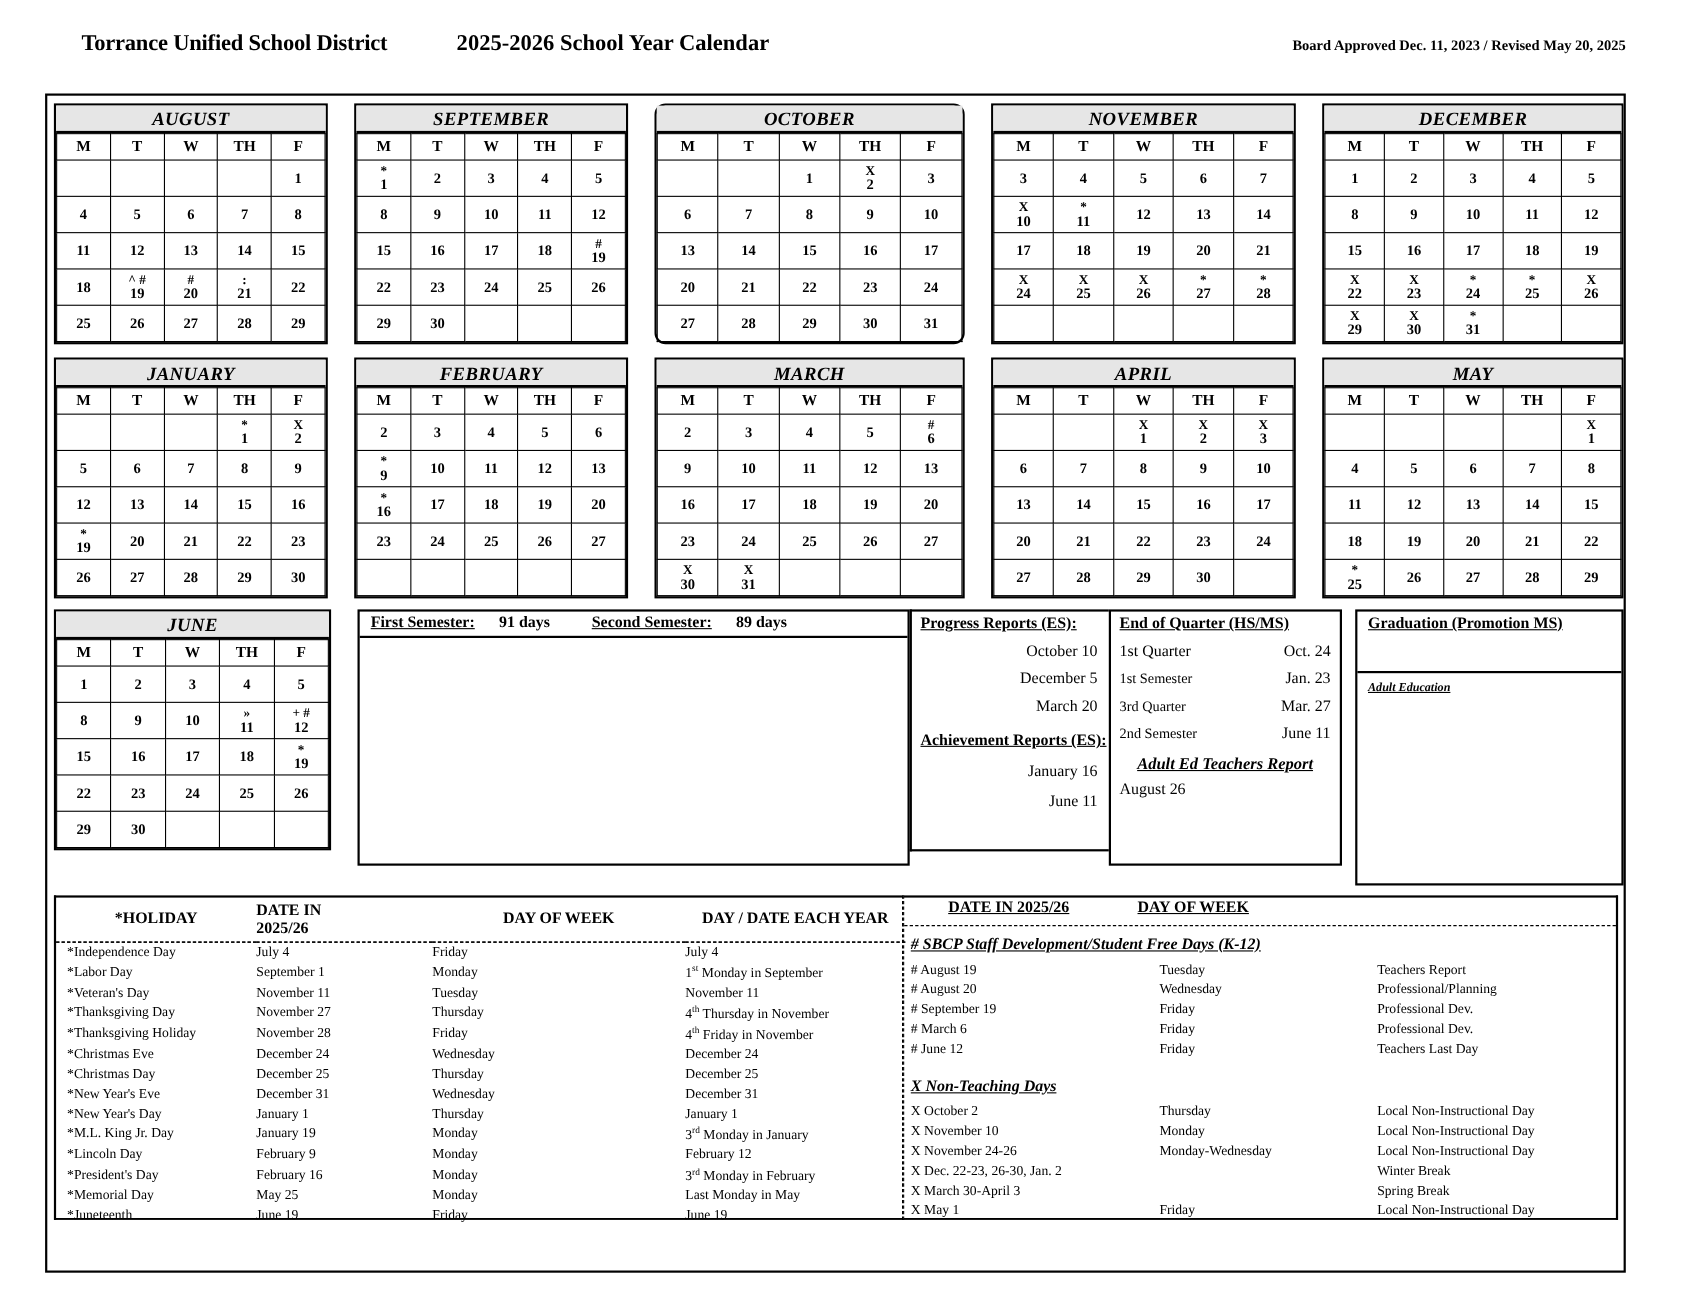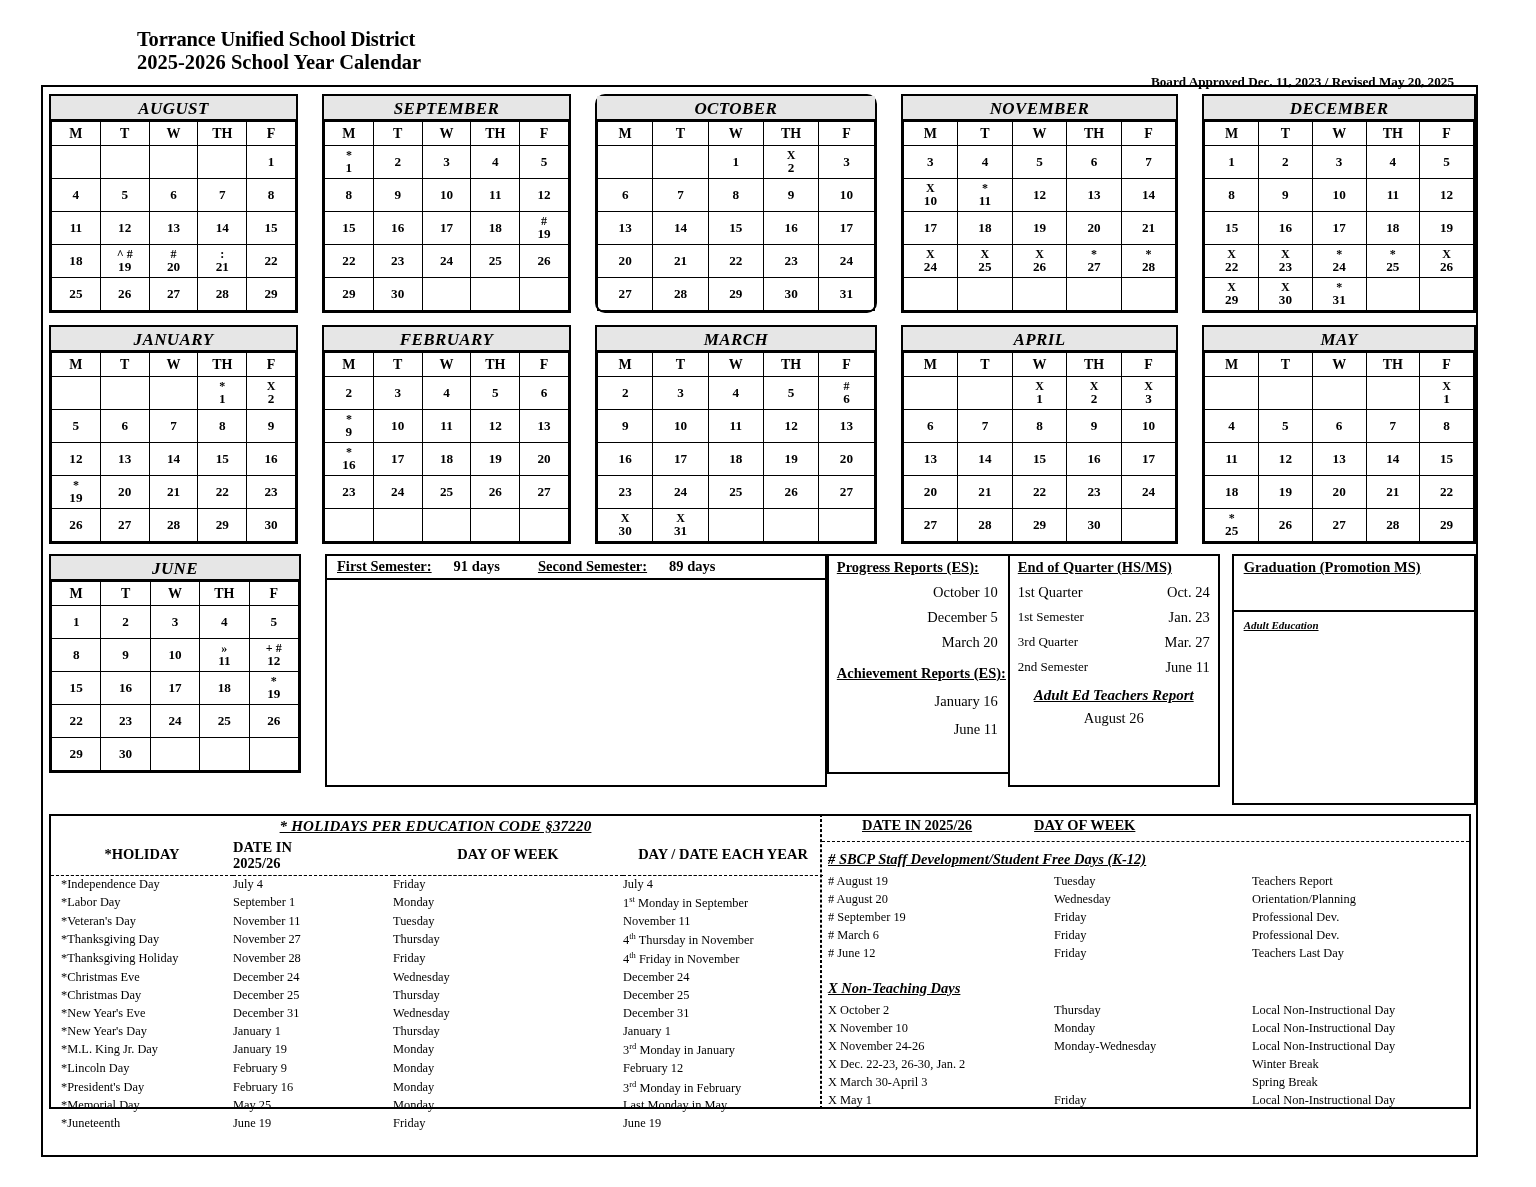--- a/index.html
+++ b/index.html
@@ -8,23 +8,22 @@
     background: #ffffff;
     font-family: "Liberation Serif", "DejaVu Serif", serif;
     color: #000;
     overflow: hidden;
   }
 
   
   .page-header {
     display: flex;
     align-items: baseline;
-    padding: 28px 80px 0 74px;
+    padding: 28px 56px 0 74px;
     height: 72px;
-    flex-direction: column;
   }
   .hdr-district {
     font-weight: bold;
     font-size: 20.5px;
     letter-spacing: -0.2px;
     white-space: nowrap;
   }
   .hdr-title {
     font-weight: bold;
     font-size: 20.5px;
@@ -190,21 +189,21 @@
   .eq-line {
     display: flex; justify-content: space-between;
     font-size: 14.5px; padding-top: 8px;
   }
   .eq-line .sm { font-size: 13px; }
   .eq-sub {
     text-align: center; font-size: 15px; font-weight: bold;
     font-style: italic; text-decoration: underline;
     line-height: 18px; padding-top: 10px;
   }
-  .eq-subval { text-align: center; font-size: 14.5px; padding-top: 6px; }
+  .eq-subval { font-size: 14.5px; padding-top: 6px; }
   .grad-line {
     display: flex; justify-content: space-between;
     font-size: 14.5px; padding-top: 8px;
   }
   .grad-div {
     border-top: 2px solid #000;
     margin: 10px -10px 0 -10px;
   }
   .grad-sub {
     font-weight: bold; font-style: italic;
@@ -1477,21 +1476,20 @@
             <span></span>
             <span></span>
           </div>
         </div>
     </div>
   </div>
 
   <div class="bottom-row">
 
     <div class="holiday-box">
-      <div class="hol-title">* HOLIDAYS PER EDUCATION CODE §37220</div>
       <table class="hol">
         <thead>
           <tr>
             <th class="c1">*HOLIDAY</th>
             <th class="c2">
               <span class="l2">DATE IN</span>
               <span class="l2">2025/26</span>
             </th>
             <th class="c3">DAY OF WEEK</th>
             <th class="c4">DAY / DATE EACH YEAR</th>
@@ -1595,21 +1593,21 @@
       <table class="sbcp">
           <tbody id="sbcp-staff">
             <tr>
               <td class="k1">#  August 19</td>
               <td class="k2">Tuesday</td>
               <td class="k3">Teachers Report</td>
             </tr>
             <tr>
               <td class="k1">#  August 20</td>
               <td class="k2">Wednesday</td>
-              <td class="k3">Orientation/Planning</td>
+              <td class="k3">Professional/Planning</td>
             </tr>
             <tr>
               <td class="k1">#  September 19</td>
               <td class="k2">Friday</td>
               <td class="k3">Professional Dev.</td>
             </tr>
             <tr>
               <td class="k1">#  March 6</td>
               <td class="k2">Friday</td>
               <td class="k3">Professional Dev.</td>

